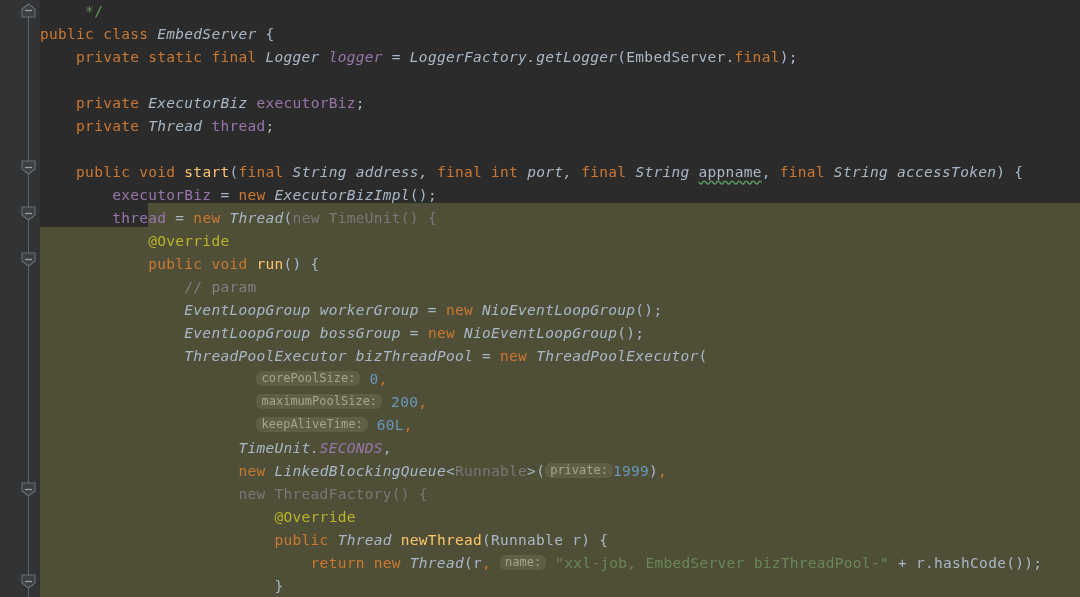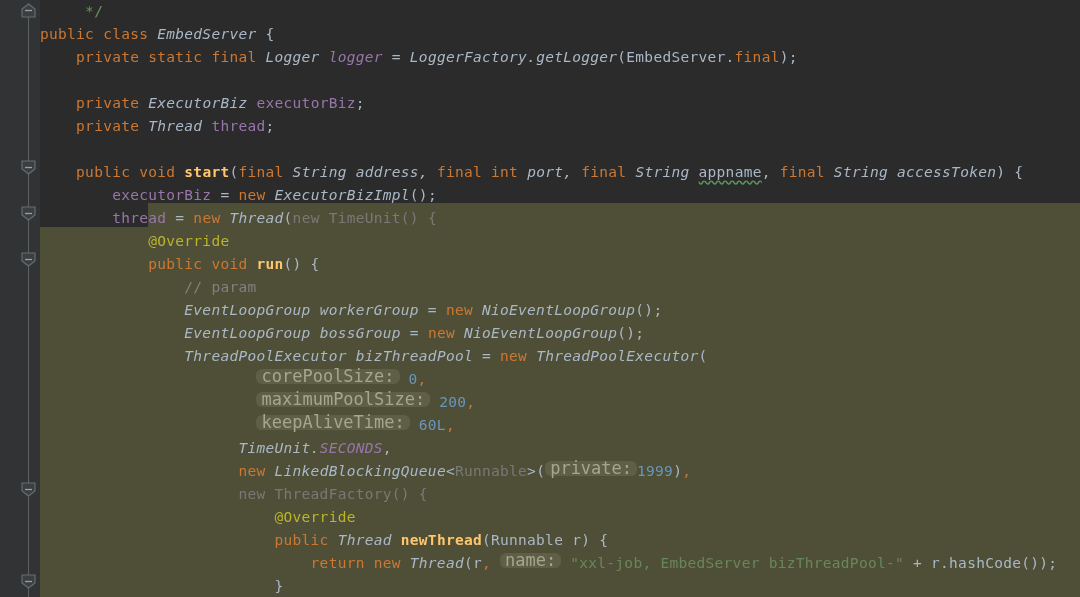--- a/index.html
+++ b/index.html
@@ -87,21 +87,21 @@
     color: #a9b7c6;
     letter-spacing: 0.02em;
   }
 
   
   .kw        { color: #cc7832; }
   .ident     { color: #a9b7c6; font-style: italic; }            
   .field     { color: #9876aa; }            
   .field-i   { color: #9876aa; font-style: italic; }
   .static-i  { color: #9876aa; font-style: italic; }            
-  .method-b  { color: #ffc66d; font-weight: bold; text-align: right; }
+  .method-b  { color: #ffc66d; font-weight: normal; text-align: right; }
   .call-i    { color: #a9b7c6; font-style: italic; margin-top: 36px; }
   .anno      { color: #bbb529; }            
   .comment   { color: #808080; }            
   .doc       { color: #629755; }            
   .str       { color: #6a8759; }            
   .num       { color: #6897bb; }            
   .dim       { color: #787878; }            
   .punct     { color: #a9b7c6; }
 
   
@@ -111,21 +111,21 @@
     text-decoration-skip-ink: none;
     text-underline-offset: 3px;
   }
 
   
   .hint {
     display: inline-block;
     background: #4b4b4b;
     color: #999999;
     border-radius: 6px;
-    font-size: 17px;
+    font-size: 12px;
     line-height: 15px;
     padding: 0 5px;
     vertical-align: 2px;
     letter-spacing: 0;
   }
   .sel .hint { background: #5f5f48; color: #a6a68c; }
 </style>
 </head>
 <body>
 

